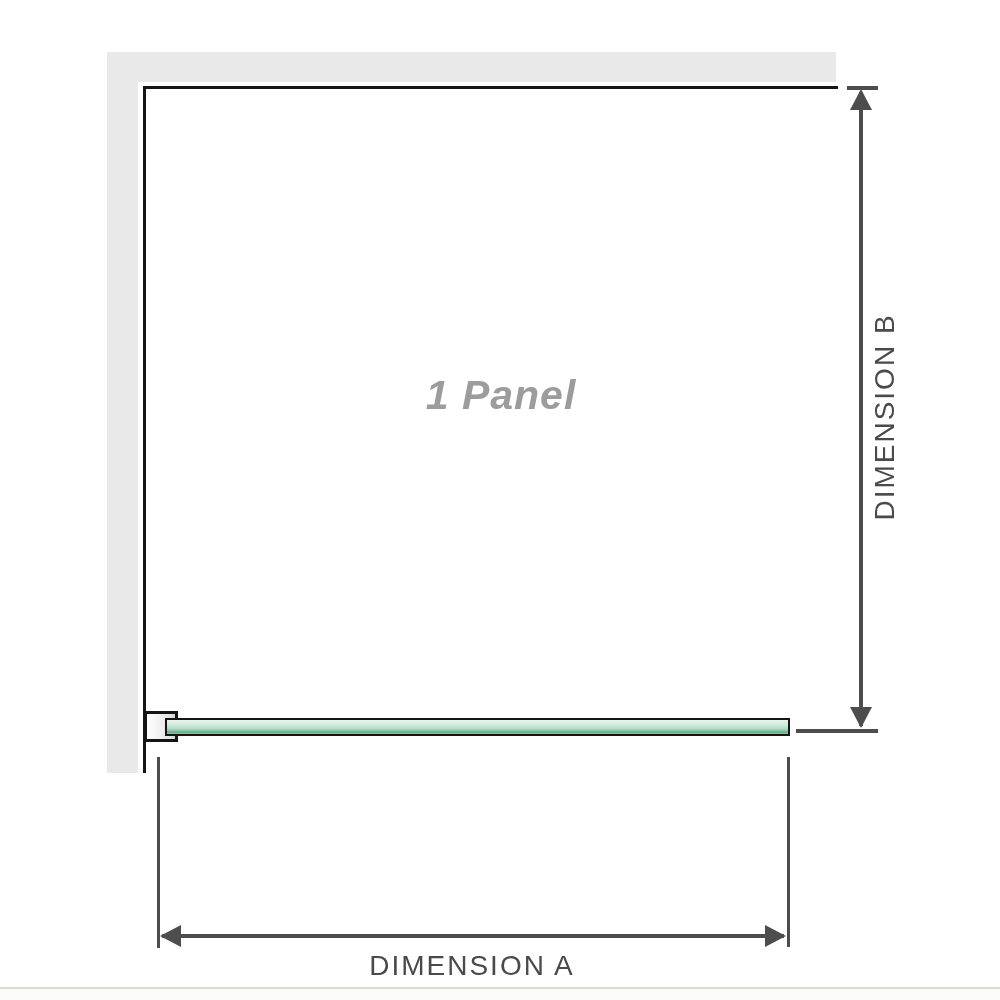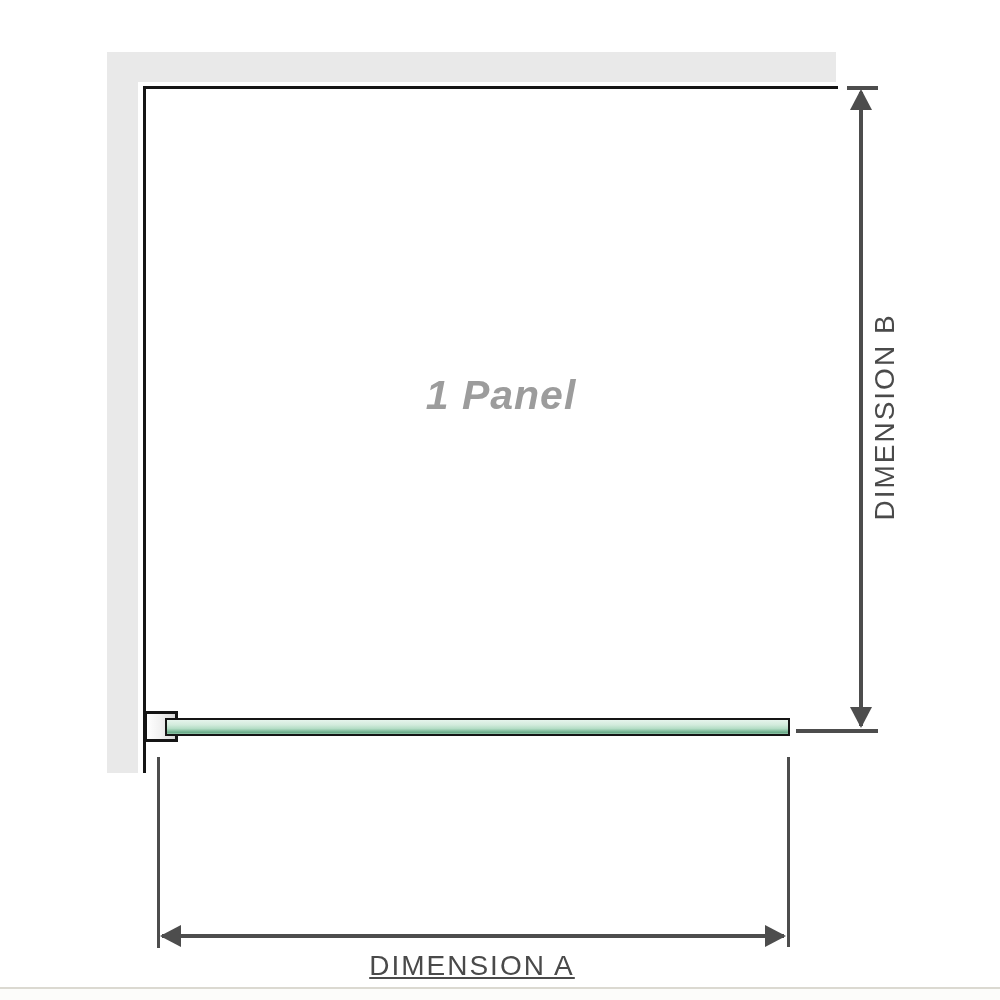--- a/index.html
+++ b/index.html
@@ -99,21 +99,21 @@
     letter-spacing: 2px;
     text-align: center;
     white-space: nowrap;
   }
   .dimB-label {
     left: 684px; top: 402px; width: 400px; height: 30px;
     transform: rotate(-90deg);
     transform-origin: center center;
   }
   .dimA-label {
-    left: 272px; top: 950px; width: 400px; height: 30px; text-decoration: underline;
+    left: 272px; top: 950px; width: 400px; height: 30px;
   }
   .panel-label {
     left: 301px; top: 372px; width: 400px; height: 50px;
     color: #9c9c9c;
     font-size: 41px;
     font-weight: bold;
     font-style: italic;
     letter-spacing: 1px;
     text-align: center;
     white-space: nowrap;

